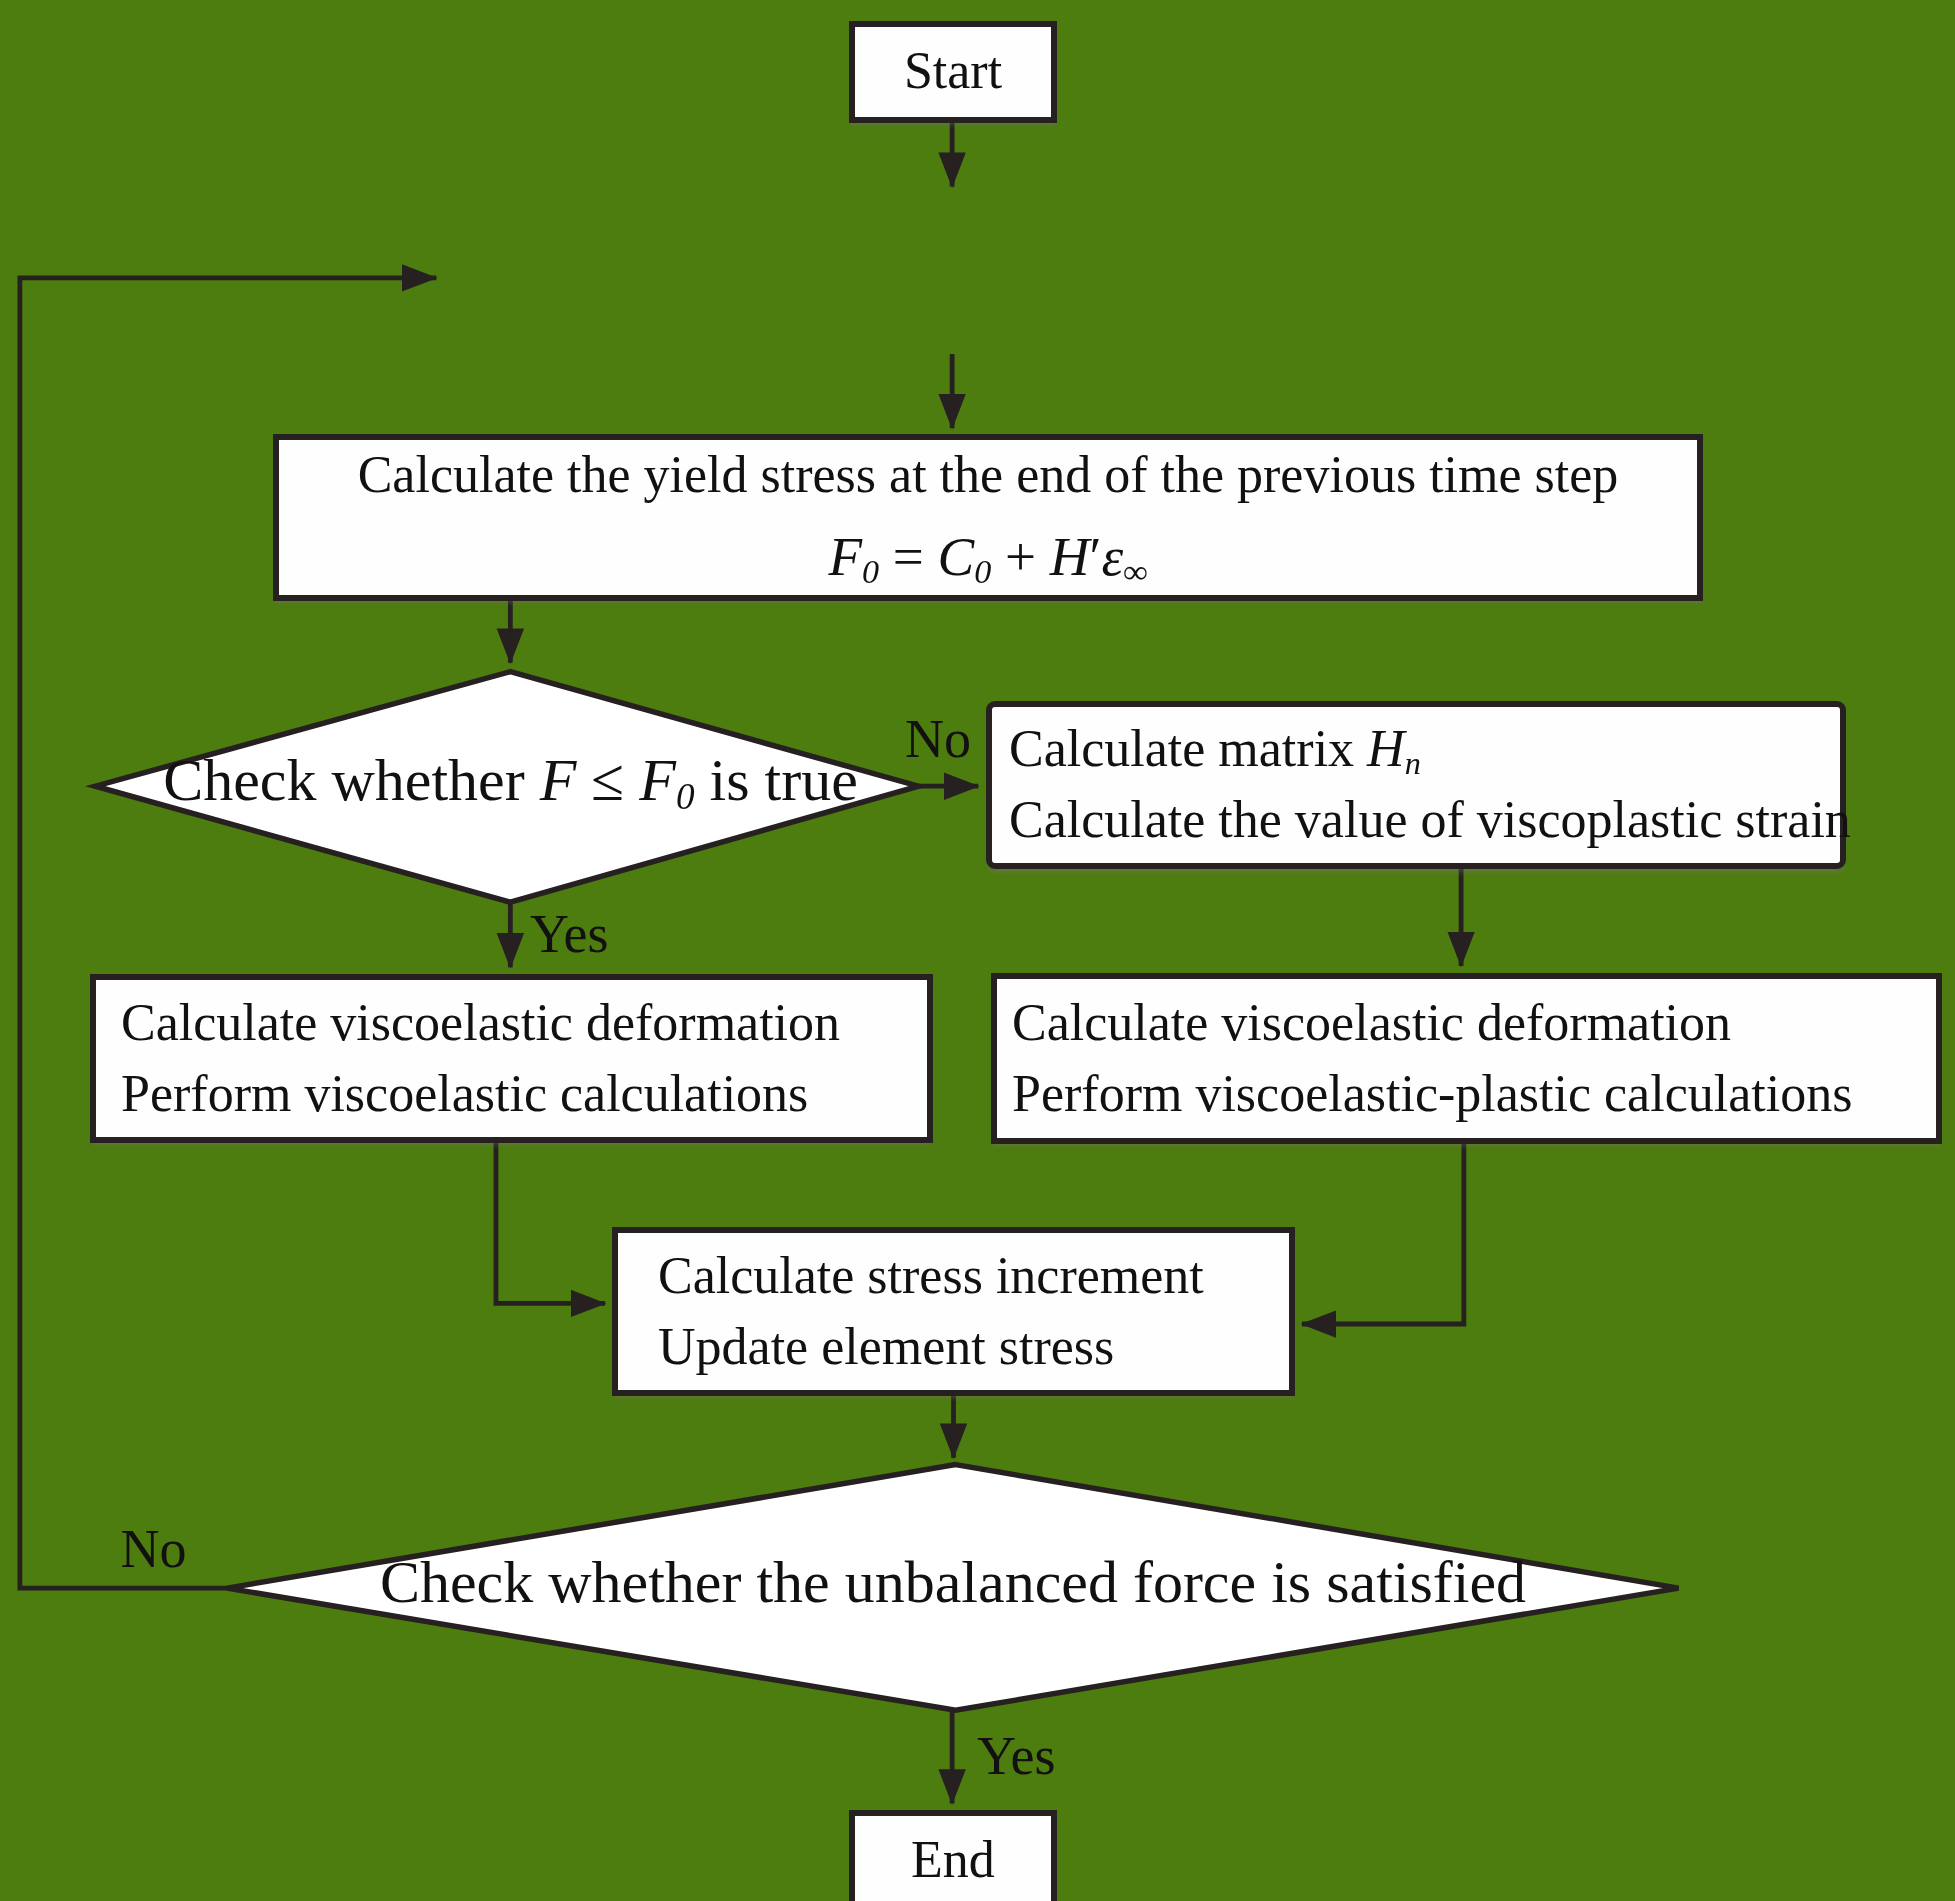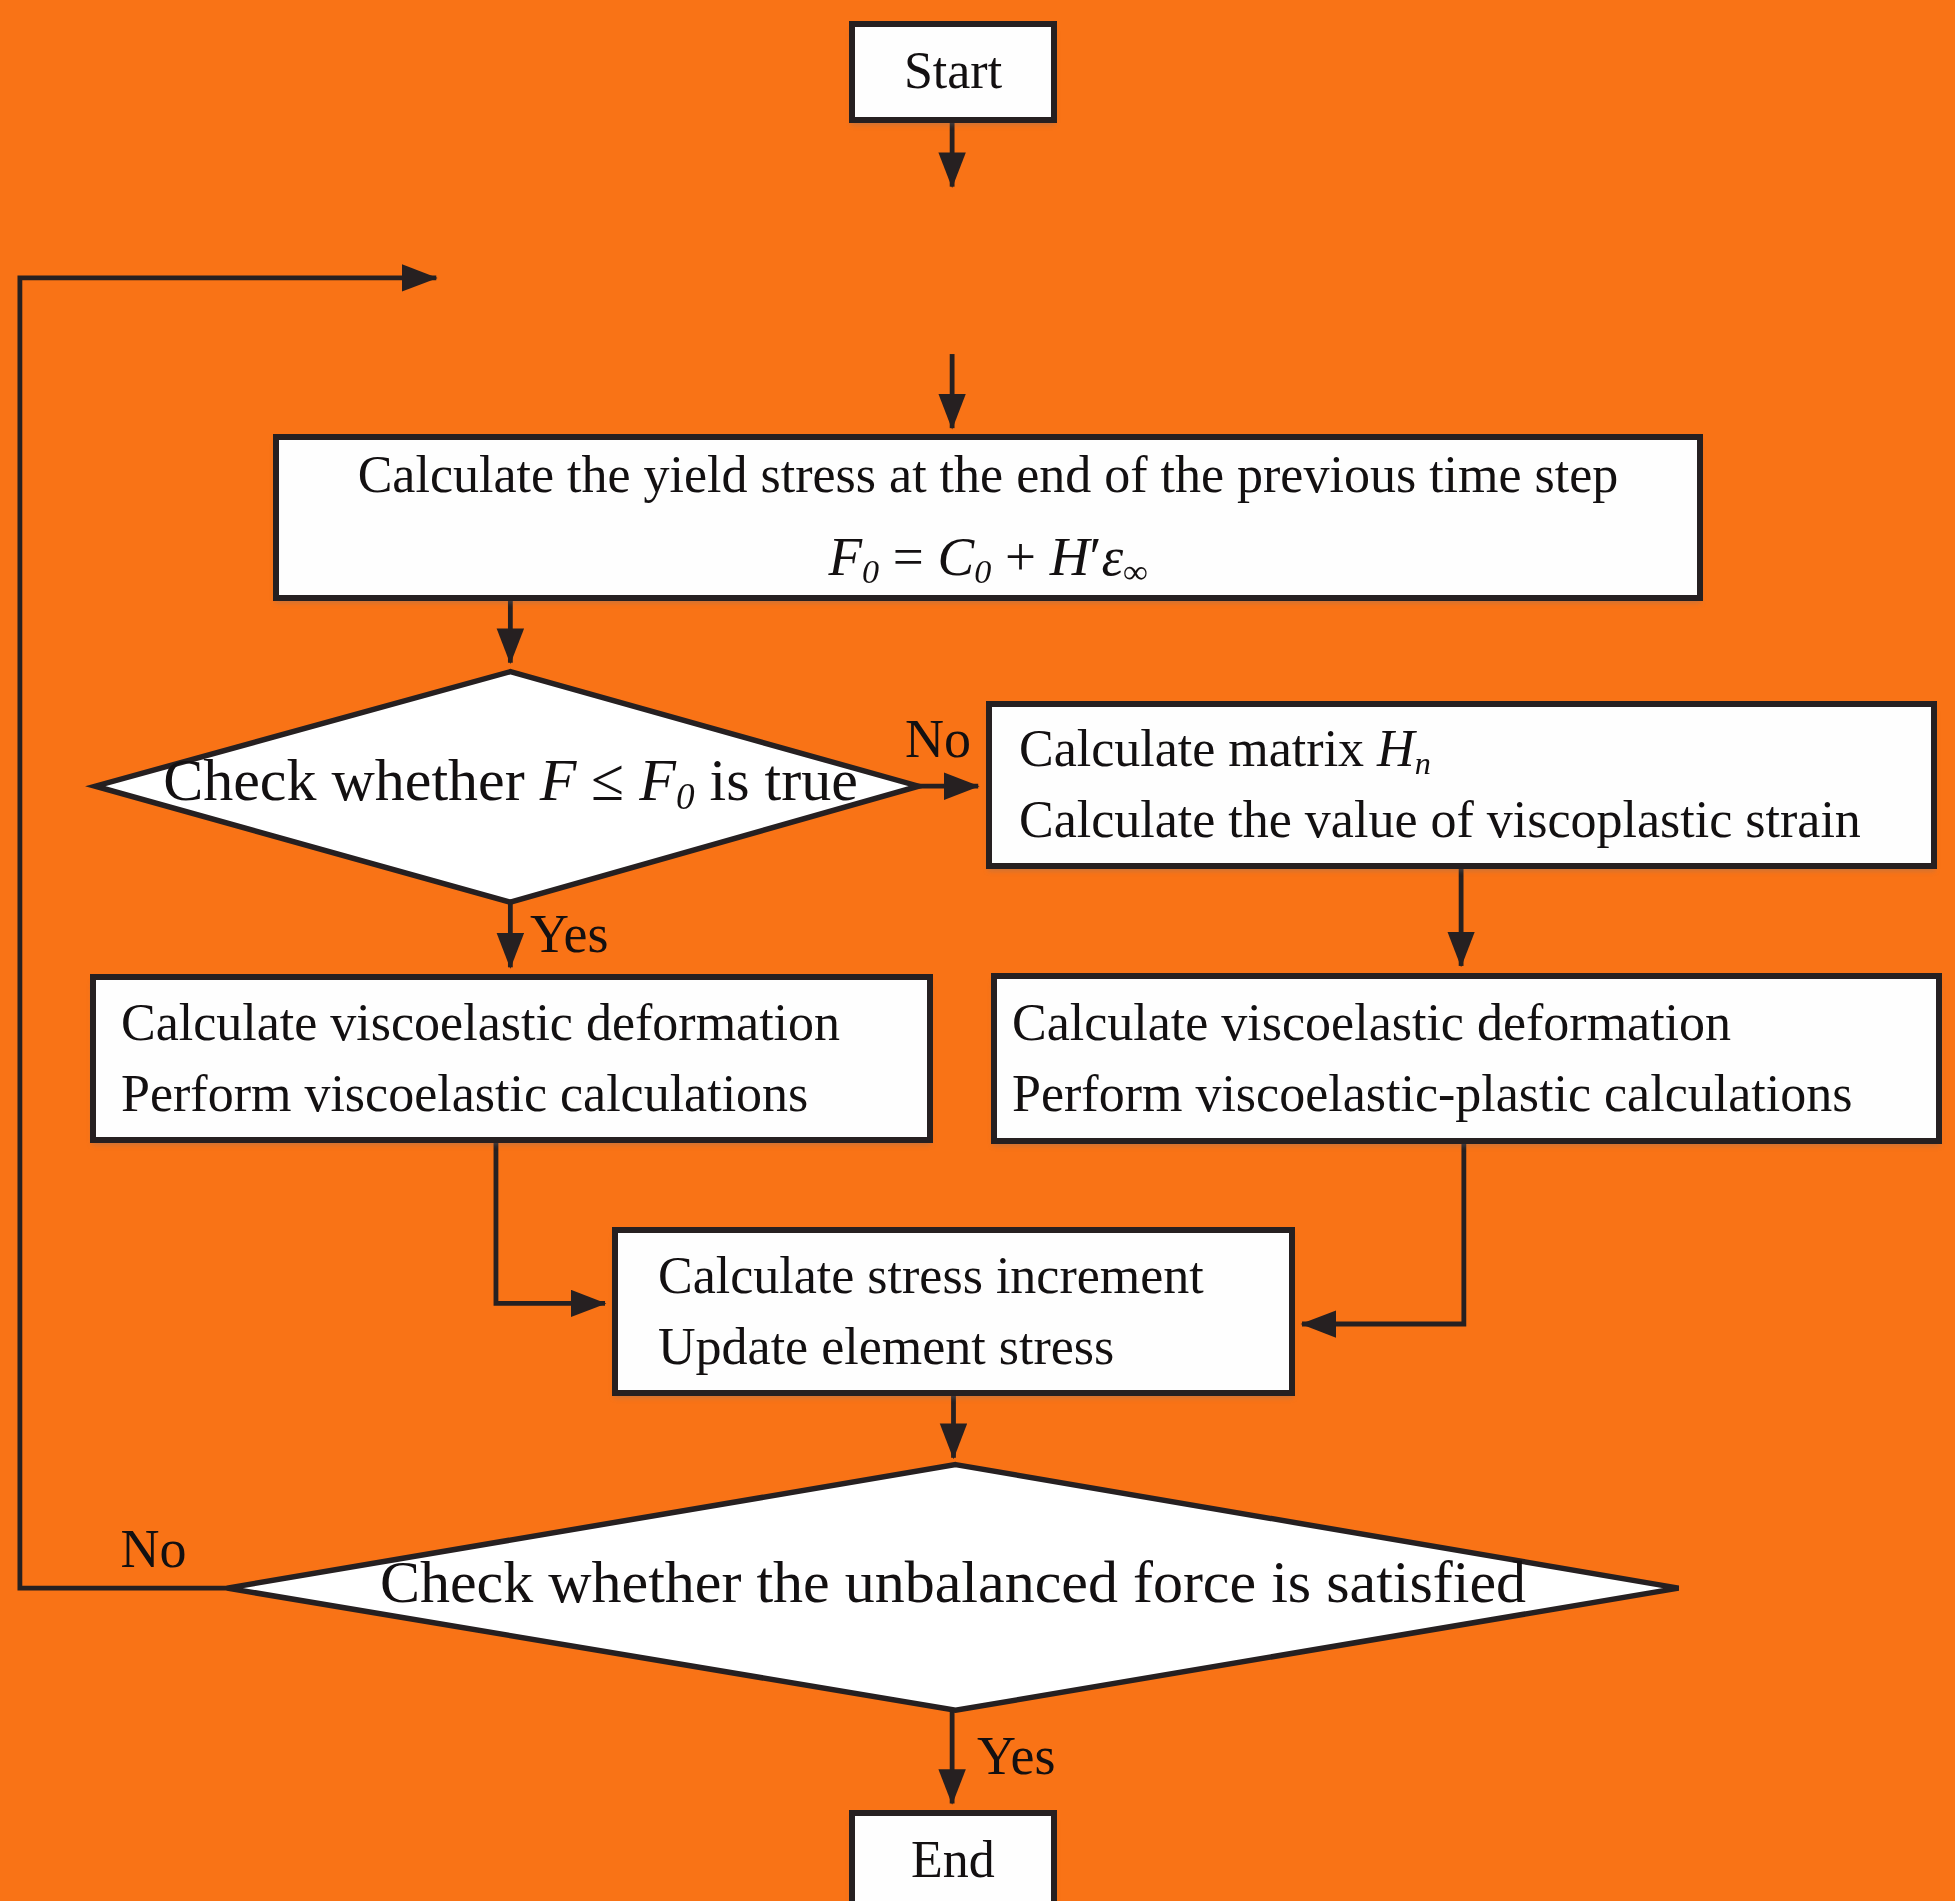--- a/index.html
+++ b/index.html
@@ -1,17 +1,17 @@
 <!DOCTYPE html>
 <html style="font-size:11px"><head>
 <meta charset="utf-8">
 <style>
   html,body{margin:0;padding:0;background:#ffffff;}
   .canvas{
-    position:relative;width:1955px;height:1901px;background:#f97316;
+    position:relative;width:1955px;height:1901px;background:#4d7c0f;
     font-family:"Liberation Serif","DejaVu Serif",serif;color:#131011;overflow:hidden;
   }
   .wires{position:absolute;left:0;top:0;width:1955px;height:1901px;}
   .node{
     position:absolute;box-sizing:border-box;border:6.2px solid #262021;background:#fefefe;
     display:flex;flex-direction:column;justify-content:center;
     font-size:52px;line-height:1.36;box-shadow:0 5.5px 4.8px -2.1px rgba(125,118,118,0.35);
   }
   .node.center{align-items:center;text-align:center;}
   .node .tline{white-space:nowrap;}
@@ -63,21 +63,21 @@
     <span class="tline">Calculate the yield stress at the end of the previous time step</span>
     <span class="tline formula"><span class="mvar">F</span><span class="ssub">0</span><span> = </span><span class="mvar">C</span><span class="ssub">0</span><span> + </span><span class="mvar">H</span><span>′</span><span class="mvar">ε</span><span class="ssub">∞</span>
     </span>
   </div>
 
   <div class="dlabel" style="left:133px;top:746px;width:755px;height:80px;">
     <span><span>Check whether </span><span class="mvar">F</span><span> ≤ </span><span class="mvar">F</span><span class="ssub">0</span><span> is true</span>
     </span>
   </div>
 
-  <div class="node" style="left:986px;top:701px;width:951px;height:168px;padding-left:27px;">
+  <div class="node" style="left:986px;top:701px;width:860px;height:168px;padding-left:17px;border-radius:9px;">
     <span class="tline"><span>Calculate matrix </span><span class="mvar">H</span><span class="ssub">n</span>
     </span>
     <span class="tline">Calculate the value of viscoplastic strain</span>
   </div>
 
   <div class="node" style="left:90px;top:974px;width:843px;height:169px;padding-left:25px;">
     <span class="tline">Calculate viscoelastic deformation</span>
     <span class="tline">Perform viscoelastic calculations</span>
   </div>
 

